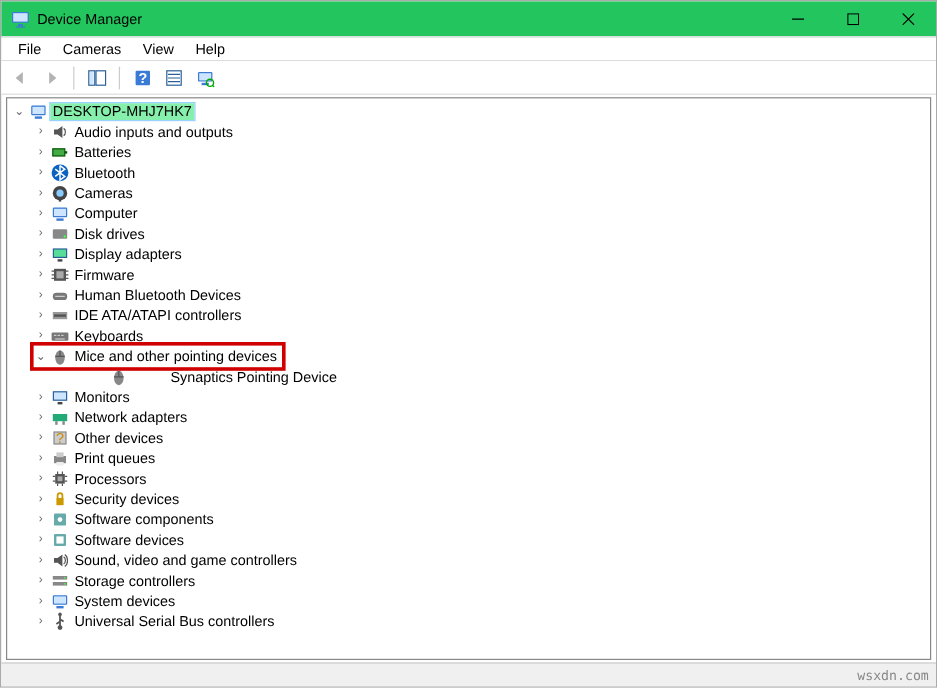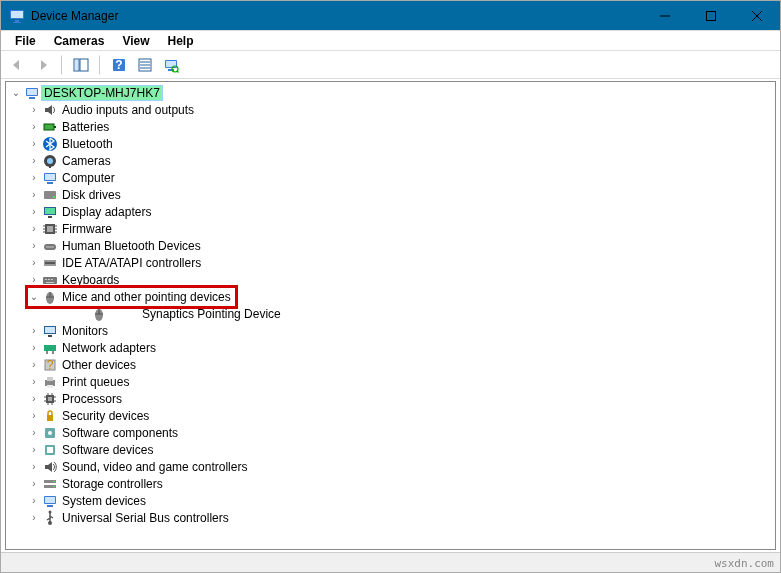--- a/index.html
+++ b/index.html
@@ -1,21 +1,21 @@
 <!DOCTYPE html>
 <html><head>
 <meta charset="utf-8">
 <style>
   * { box-sizing: border-box; font-family: "Segoe UI", Tahoma, sans-serif; font-size: 12px; }
   body { margin: 0; background: #fff; width: 781px; height: 573px; overflow: hidden; position: relative; border: 1px solid #aaa; }
-  .titlebar { display: flex; align-items: center; height: 30px; padding: 0 0 0 8px; background: #0369a1; border-bottom: 1px solid #ddd; }
+  .titlebar { display: flex; align-items: center; height: 30px; padding: 0 0 0 8px; background: #22c55e; border-bottom: 1px solid #ddd; }
   .titlebar .app-icon { width: 16px; height: 16px; margin-right: 6px; }
   .titlebar .title { flex: 1; }
   .winbtn { width: 46px; height: 30px; display: flex; align-items: center; justify-content: center; }
-  .menubar { display: flex; gap: 2px; padding: 2px 6px; height: 20px; align-items: center; border-bottom: 1px solid #ddd; font-weight: bold; }
+  .menubar { display: flex; gap: 2px; padding: 2px 6px; height: 20px; align-items: center; border-bottom: 1px solid #ddd; }
   .menubar .m { padding: 2px 8px; }
   .toolbar { display: flex; align-items: center; gap: 2px; padding: 2px 4px; height: 28px; border-bottom: 1px solid #ddd; background: #fff; }
   .tb { width: 24px; height: 24px; display: flex; align-items: center; justify-content: center; border: 1px solid transparent; }
   .tb.divider { width: 2px; border-left: 1px solid #ccc; height: 20px; margin: 0 4px; pointer-events: none; }
   .content { position: absolute; top: 80px; left: 4px; right: 4px; bottom: 22px; border: 1px solid #888; overflow: hidden; display: flex; }
   .tree { flex: 1; overflow-y: scroll; padding: 2px 0 2px 4px; }
   .row { display: flex; align-items: center; height: 17px; white-space: nowrap; }
   .row .expander { width: 12px; text-align: center; color: #6b6b6b; font-size: 10px; cursor: default; user-select: none; }
   .row .ico { width: 16px; height: 16px; margin: 0 2px; display: flex; align-items: center; justify-content: center; }
   .row .lbl { padding: 0 2px; }

